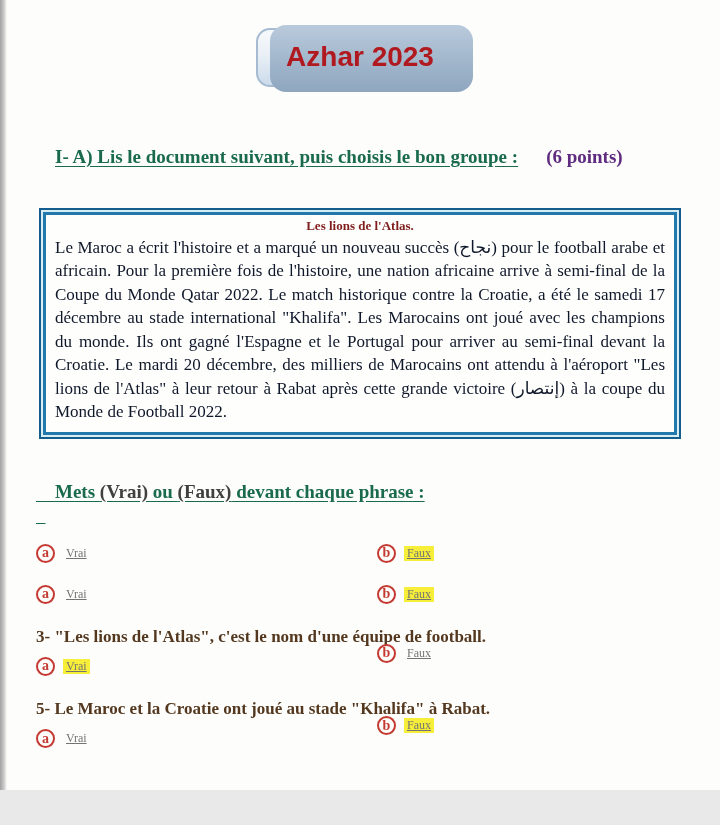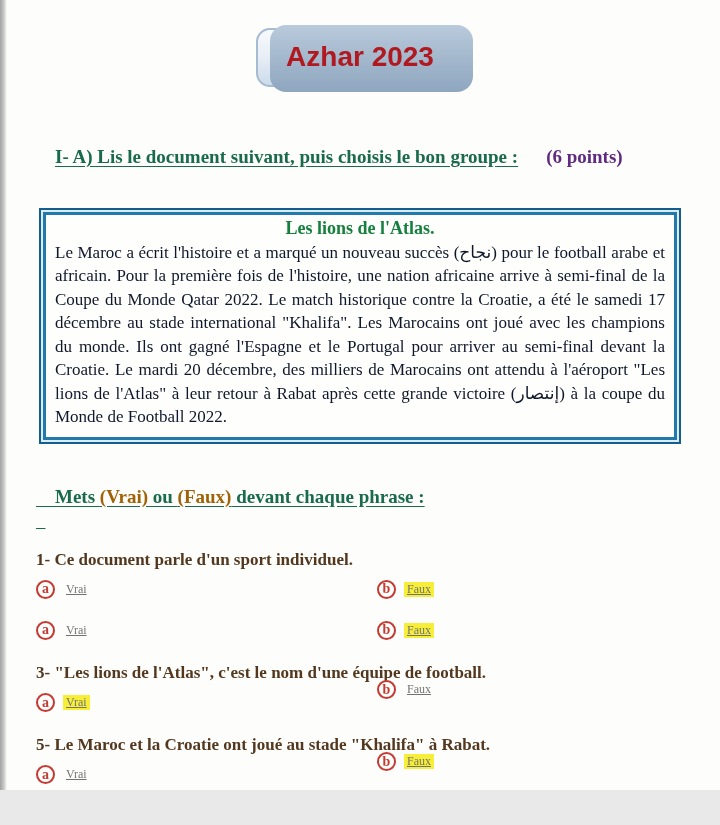--- a/index.html
+++ b/index.html
@@ -57,43 +57,43 @@
   .doc-box {
     margin: 22px auto 0;
     width: 634px;
     border: 3px solid #2379ac;
     box-shadow: 0 0 0 2px #d9edf5, 0 0 0 4px #155d8c;
     background: #fefefc;
     padding: 3px 9px 8px;
   }
   .doc-title {
     text-align: center;
-    color: #15803d;
+    color: #7f1d1d;
     font-weight: bold;
-    font-size: 18px;
+    font-size: 13px;
     padding-bottom: 2px;
   }
   .doc-body {
     font-size: 17px;
     color: #0f172a;
     line-height: 1.38;
     text-align: justify;
   }
   
   .instruction {
     margin: 24px 0 0 36px;
     font-size: 19px;
     font-weight: bold;
     text-decoration: underline;
     text-underline-offset: 3px;
     text-decoration-color: #1a6b4e;
     white-space: pre-wrap;
   }
   .ins-green { color: #1a6b4e; }
-  .ins-red { color: #a16207; }
+  .ins-red { color: #404040; }
   
   .questions { margin: 19px 30px 0 36px; }
   .question { margin-bottom: 22px; }
   .q-label { font-size: 17px; font-weight: bold; color: #53381f; line-height: 1.25; }
   .q-options {
     display: grid;
     grid-template-columns: 341px 1fr;
     margin-top: 10px;
     align-items: start;
   }
@@ -136,21 +136,20 @@
     <div class="doc-title">Les lions de l'Atlas.</div>
     <div class="doc-body">Le Maroc a écrit l'histoire et a marqué un nouveau succès (نجاح) pour le football arabe et africain. Pour la première fois de l'histoire, une nation africaine arrive à semi-final de la Coupe du Monde Qatar 2022. Le match historique contre la Croatie, a été le samedi 17 décembre au stade international "Khalifa". Les Marocains ont joué avec les champions du monde. Ils ont gagné l'Espagne et le Portugal pour arriver au semi-final devant la Croatie. Le mardi 20 décembre, des milliers de Marocains ont attendu à l'aéroport "Les lions de l'Atlas" à leur retour à Rabat après cette grande victoire (إنتصار) à la coupe du Monde de Football 2022.</div>
   </div>
 
   <div class="instruction">
     <span class="ins-green">Mets </span><span class="ins-red">(Vrai)</span><span class="ins-green"> ou </span><span class="ins-red">(Faux)</span><span class="ins-green"> devant chaque phrase :</span>
   </div>
 
   <div class="questions" id="questions">
       <div class="question">
-        <div class="q-label">1- Ce document parle d'un sport individuel.</div>
         <div class="q-options">
           <div class="option">
             <span class="circ">a</span>
             <span class="opt-text">Vrai</span>
           </div>
           <div class="option">
             <span class="circ">b</span>
             <span class="opt-text hl">Faux</span>
           </div>
         </div>

